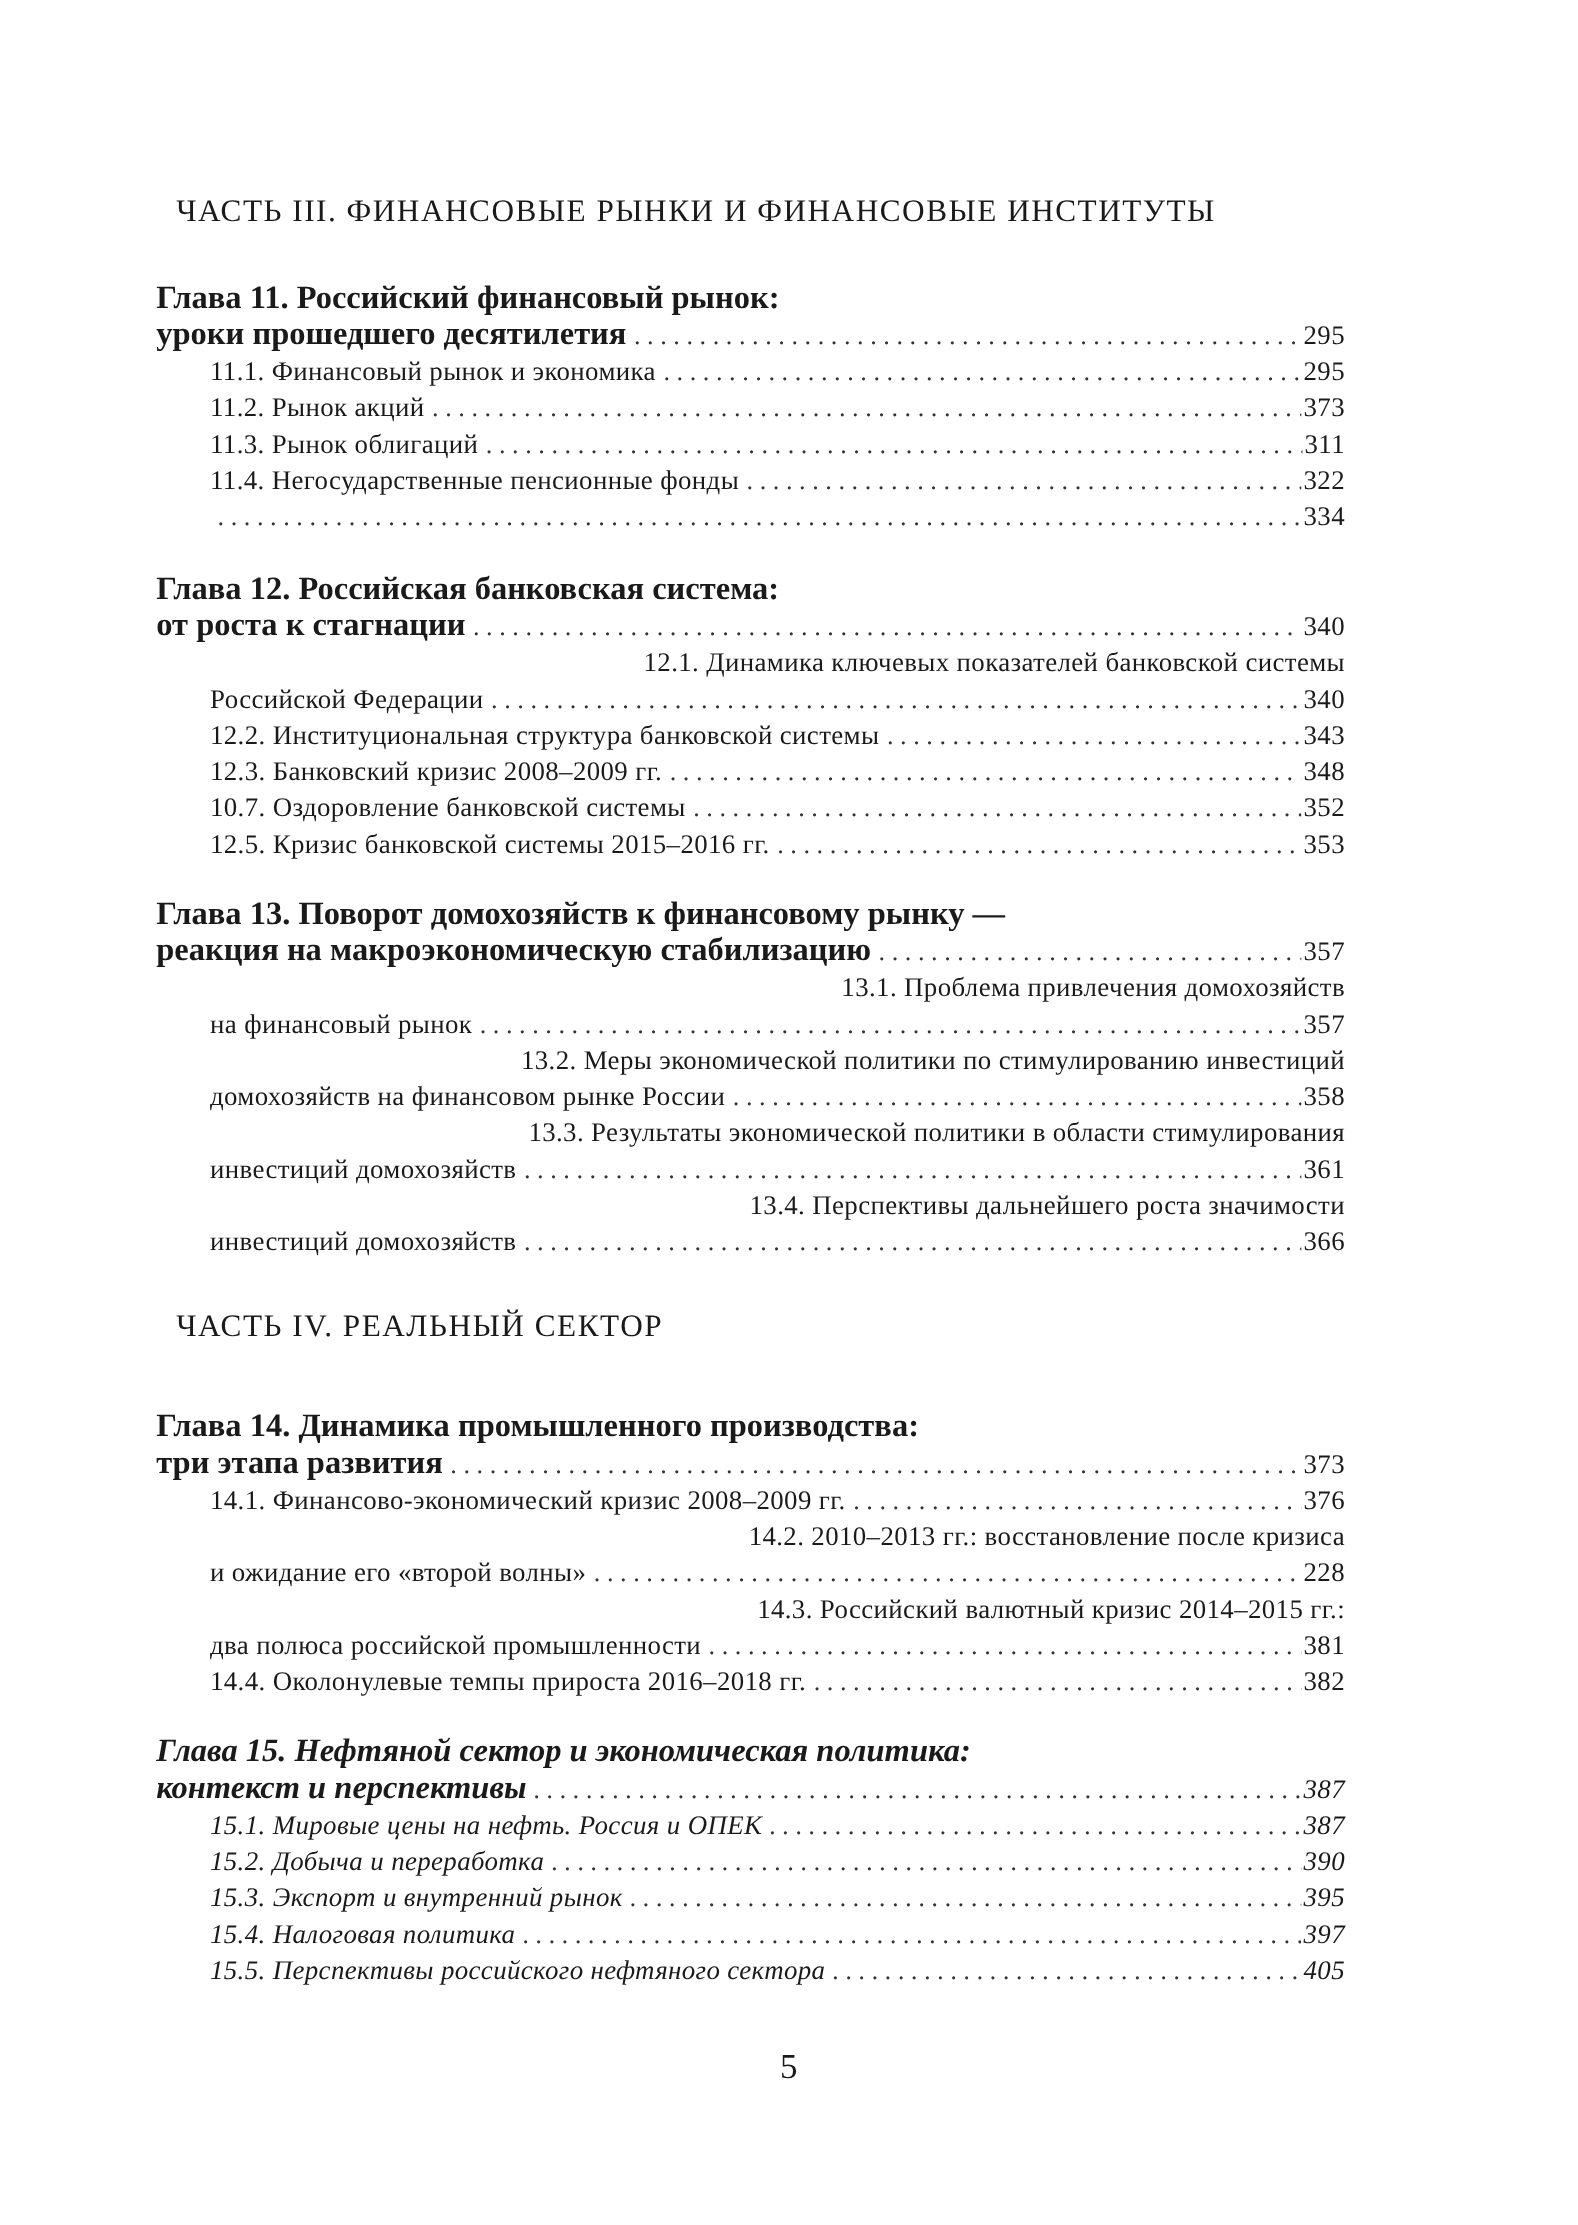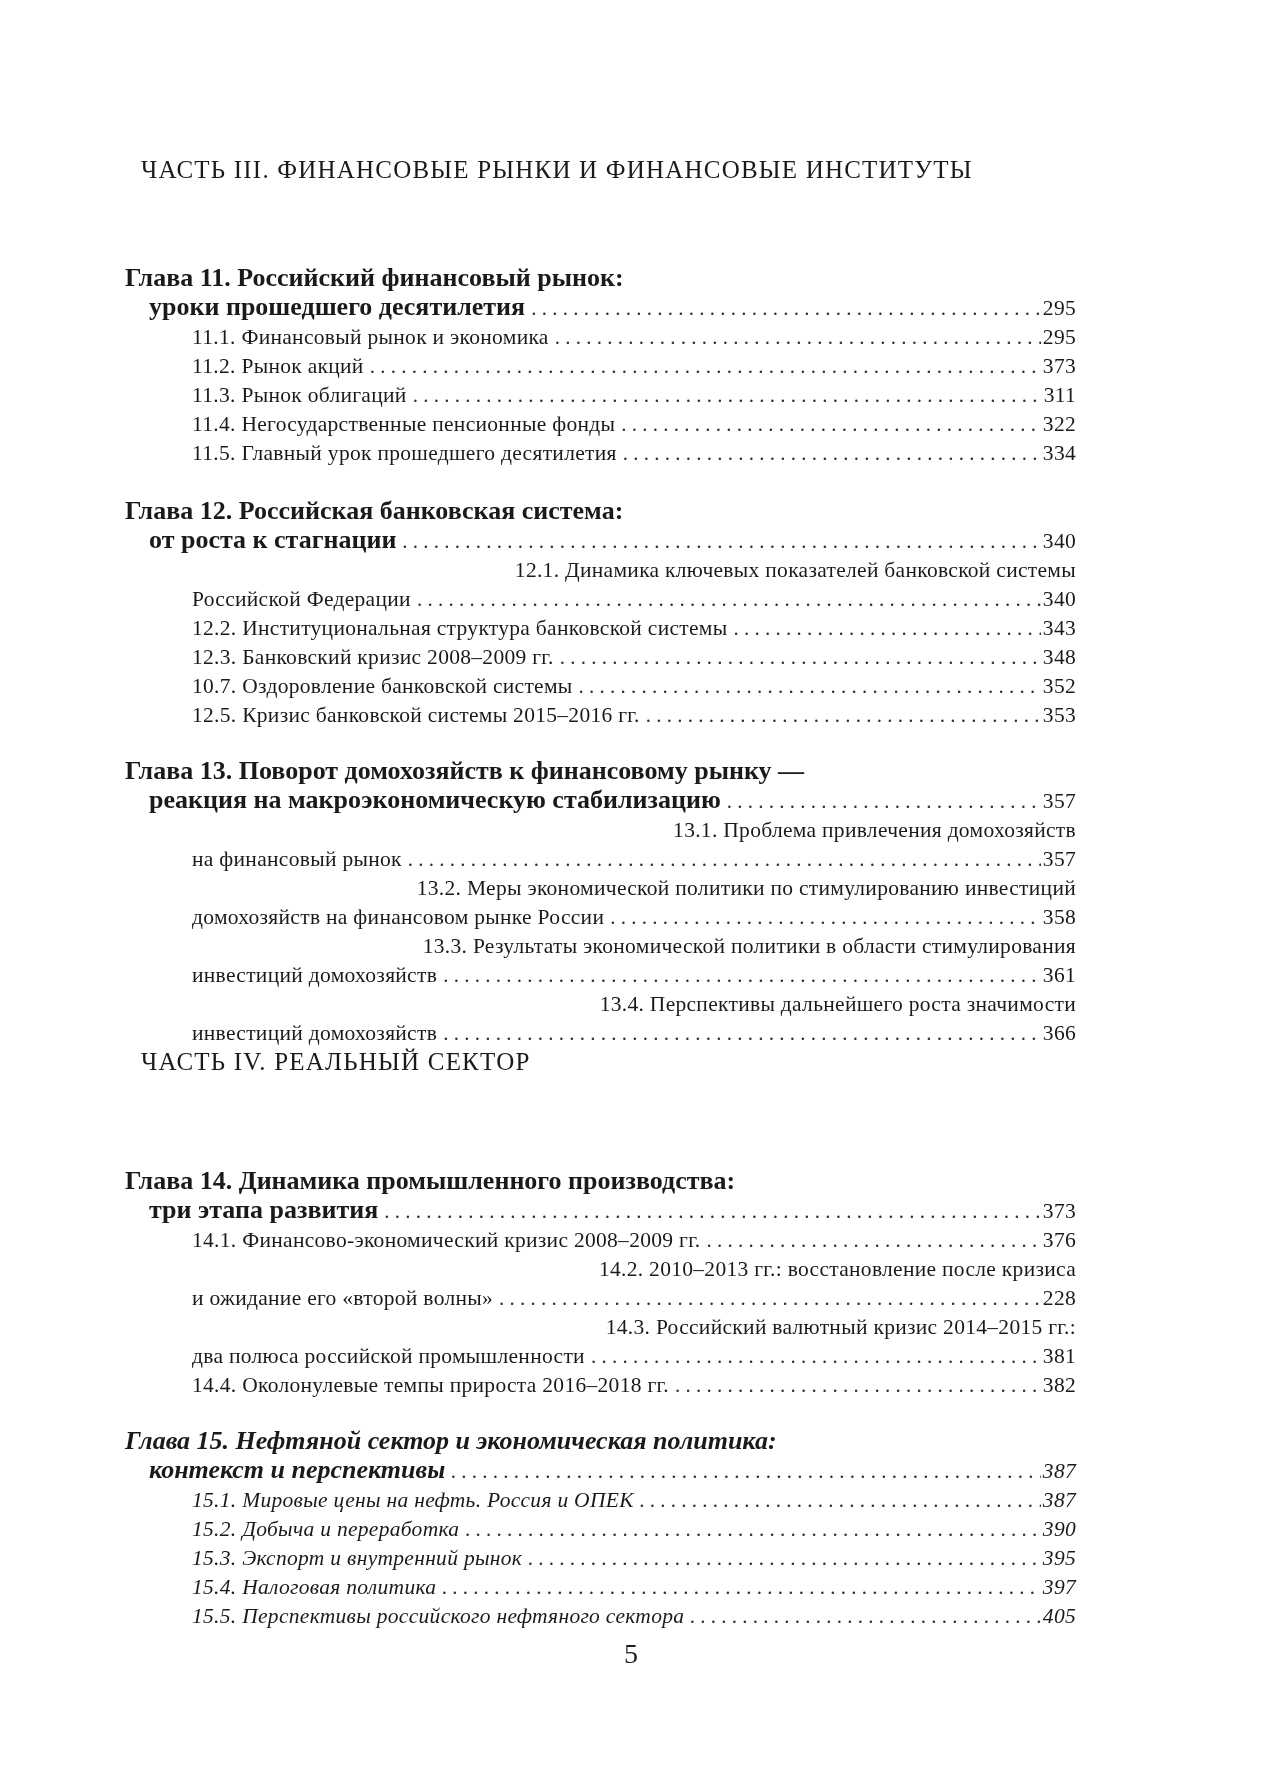--- a/index.html
+++ b/index.html
@@ -10,27 +10,27 @@
   }
   .page { position: absolute; left: 125px; top: 0; width: 951px; }
   .part {
     position: absolute; left: 16px;
     font-size: 25px; letter-spacing: 1.2px; font-weight: normal;
     white-space: nowrap;
   }
   .part.p3 { top: 156px; }
   .part.p4 { top: 1048px; }
   .chapter { position: absolute; left: 0; width: 951px; }
-  .ch-title { font-weight: bold; font-size: 26px; line-height: 29px; margin-top: 40px; }
+  .ch-title { font-weight: bold; font-size: 26px; line-height: 29px; }
   .row {
     display: flex; align-items: baseline; width: 951px;
     font-size: 21.5px; line-height: 29px; letter-spacing: 0.3px;
   }
   .row.bold .txt { font-weight: bold; font-size: 26px; letter-spacing: 0; }
-  .row .txt { white-space: nowrap; margin-left: 24px; }
+  .row .txt { white-space: nowrap; }
   .row .dots {
     flex: 1; overflow: hidden; white-space: nowrap;
     margin: 0 2px 0 6px; letter-spacing: 0; font-size: 21px; color: #333;
   }
   .row .dots::before {
     content: ". . . . . . . . . . . . . . . . . . . . . . . . . . . . . . . . . . . . . . . . . . . . . . . . . . . . . . . . . . . . . . . . . . . . . . . . . . . . . . . . . . . . . . . . . . . . . . . . . . . . . . . . . . . . . . . .";
   }
   .row .pg { white-space: nowrap; font-size: 21.5px; }
   .sub { padding-left: 43px; width: 908px; text-align: right; }
   .sub .line { font-size: 21.5px; line-height: 29px; letter-spacing: 0.3px; white-space: nowrap; }
@@ -69,21 +69,20 @@
           <span class="txt">11.3. Рынок облигаций</span>
           <span class="dots"></span>
           <span class="pg">311</span>
         </div>
       <div class="row">
           <span class="txt">11.4. Негосударственные пенсионные фонды</span>
           <span class="dots"></span>
           <span class="pg">322</span>
         </div>
       <div class="row">
-          <span class="txt">11.5. Главный урок прошедшего десятилетия</span>
           <span class="dots"></span>
           <span class="pg">334</span>
         </div>
     </div>
   </div>
 
   <div class="chapter" style="top:456px;">
     <div class="ch-title">Глава 12. Российская банковская система:</div>
     <div class="row bold">
       <span class="txt">от роста к стагнации</span>

